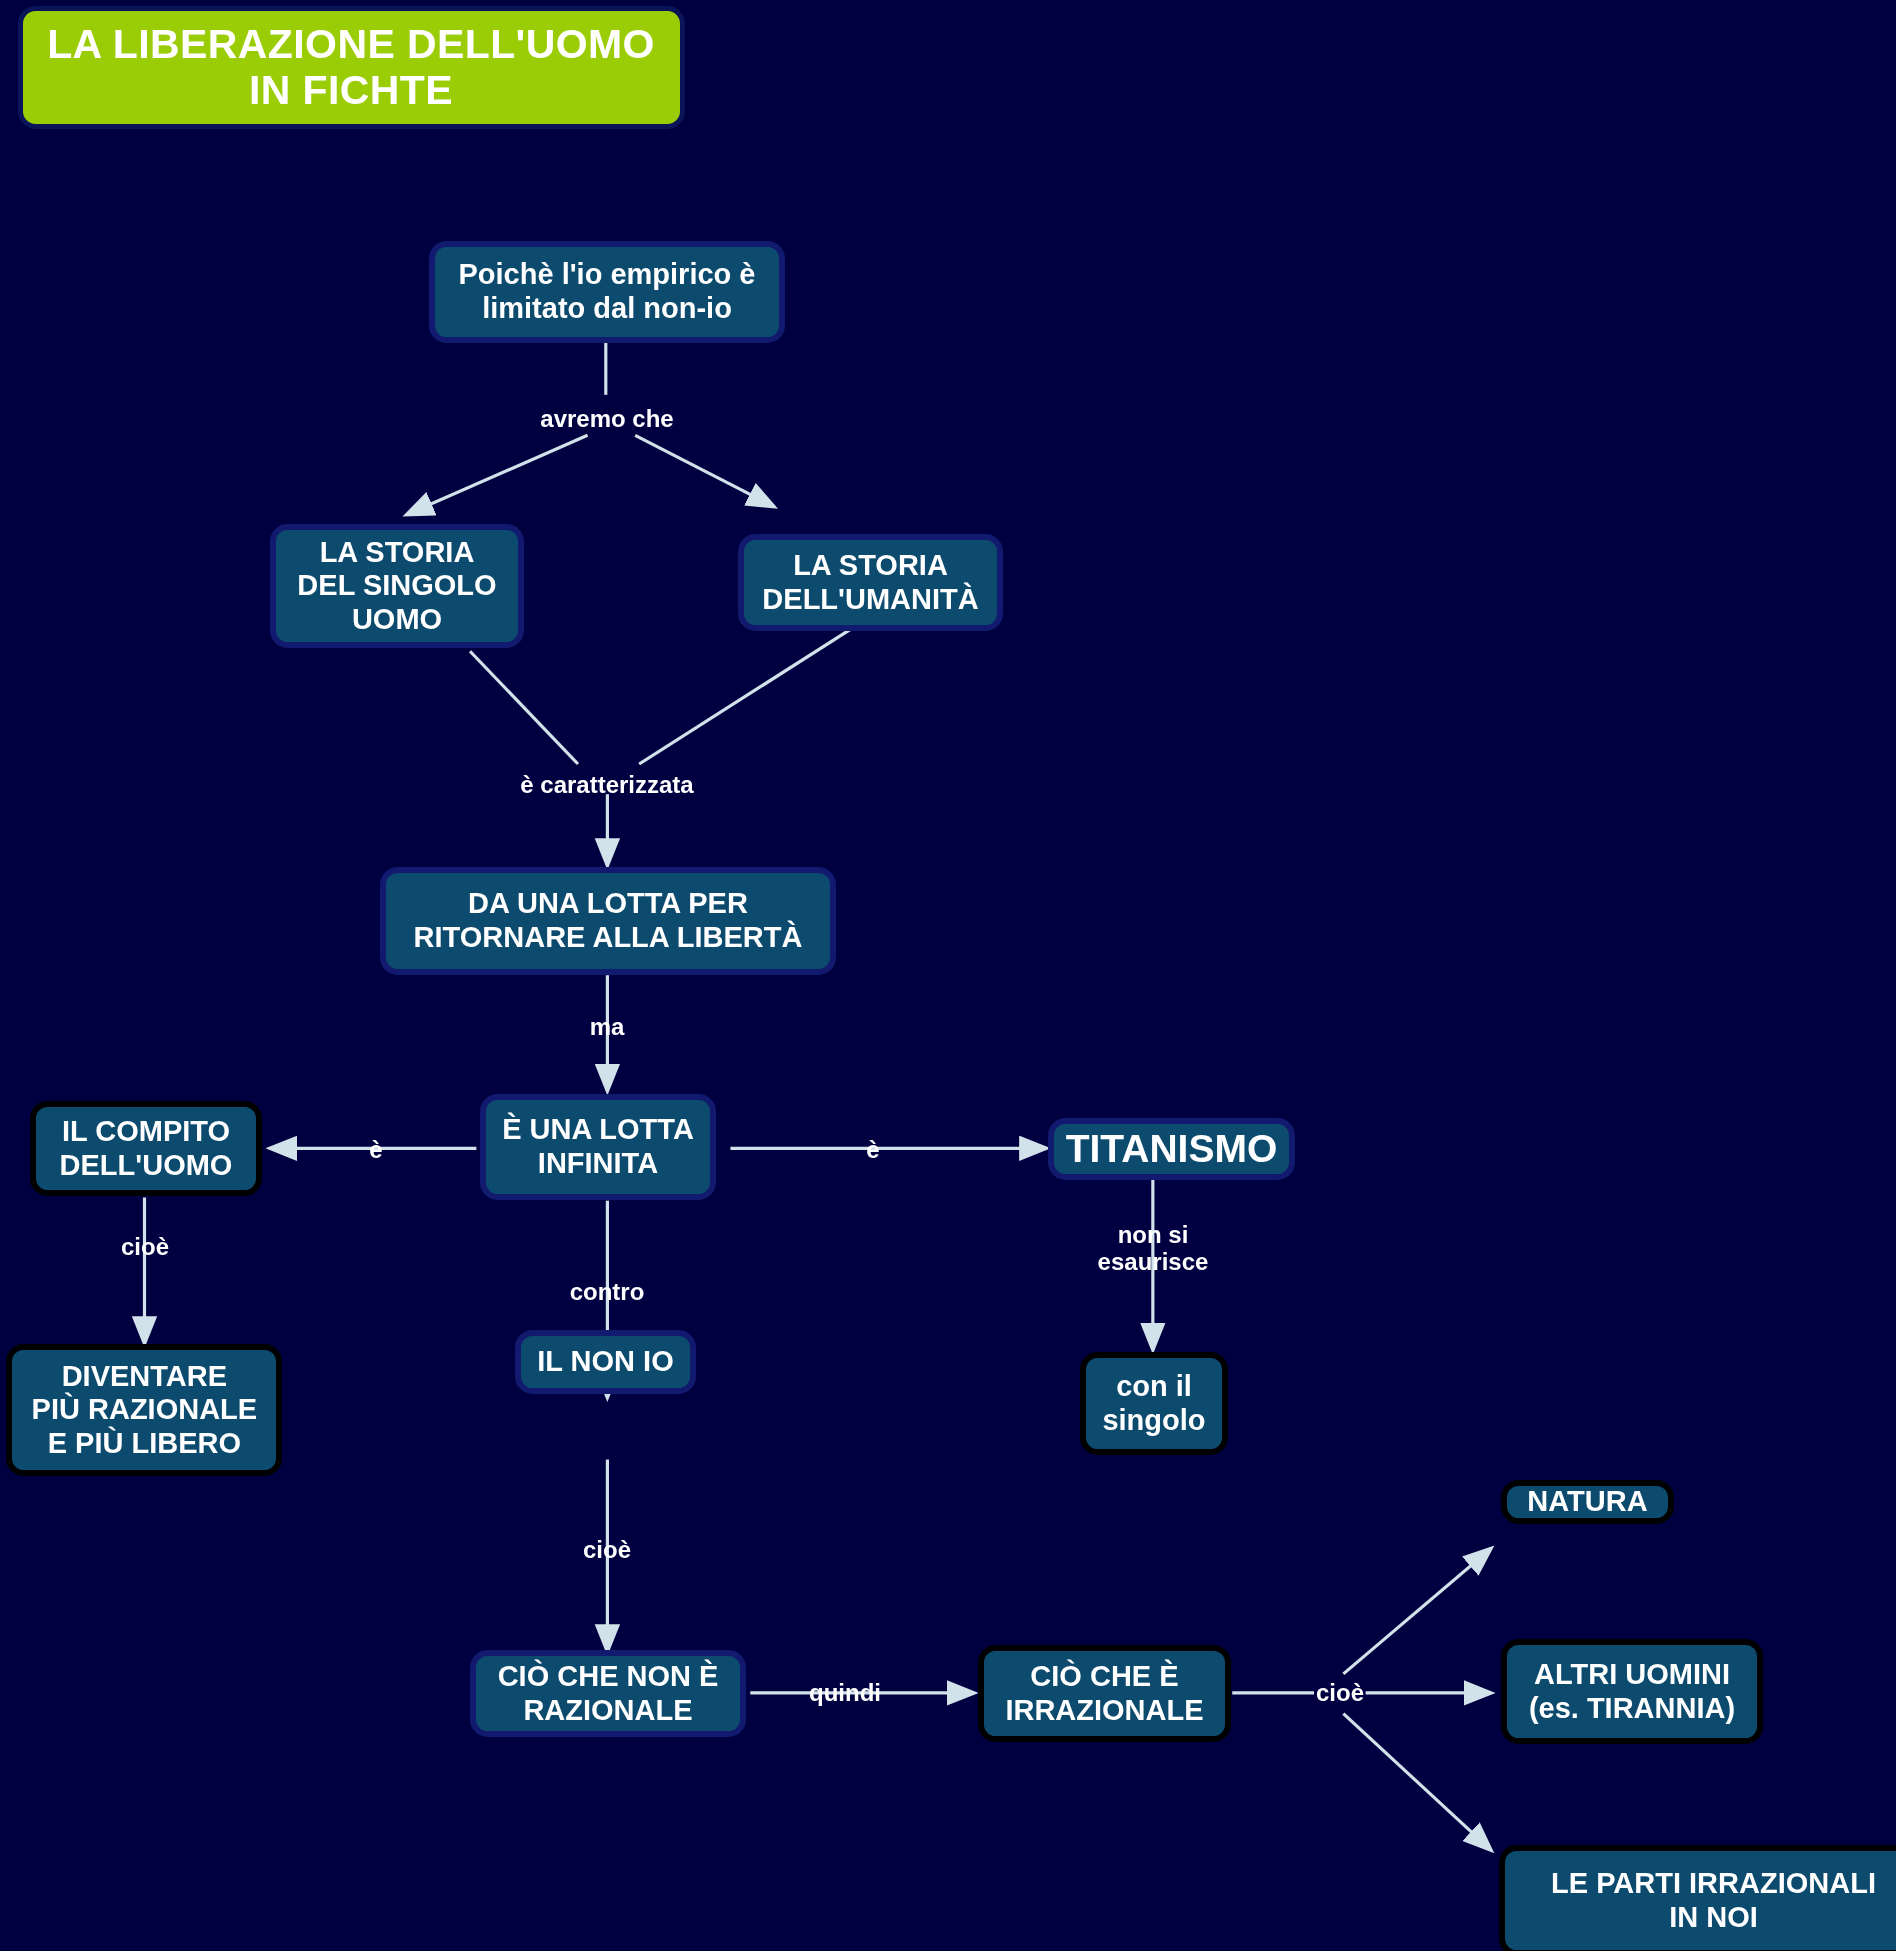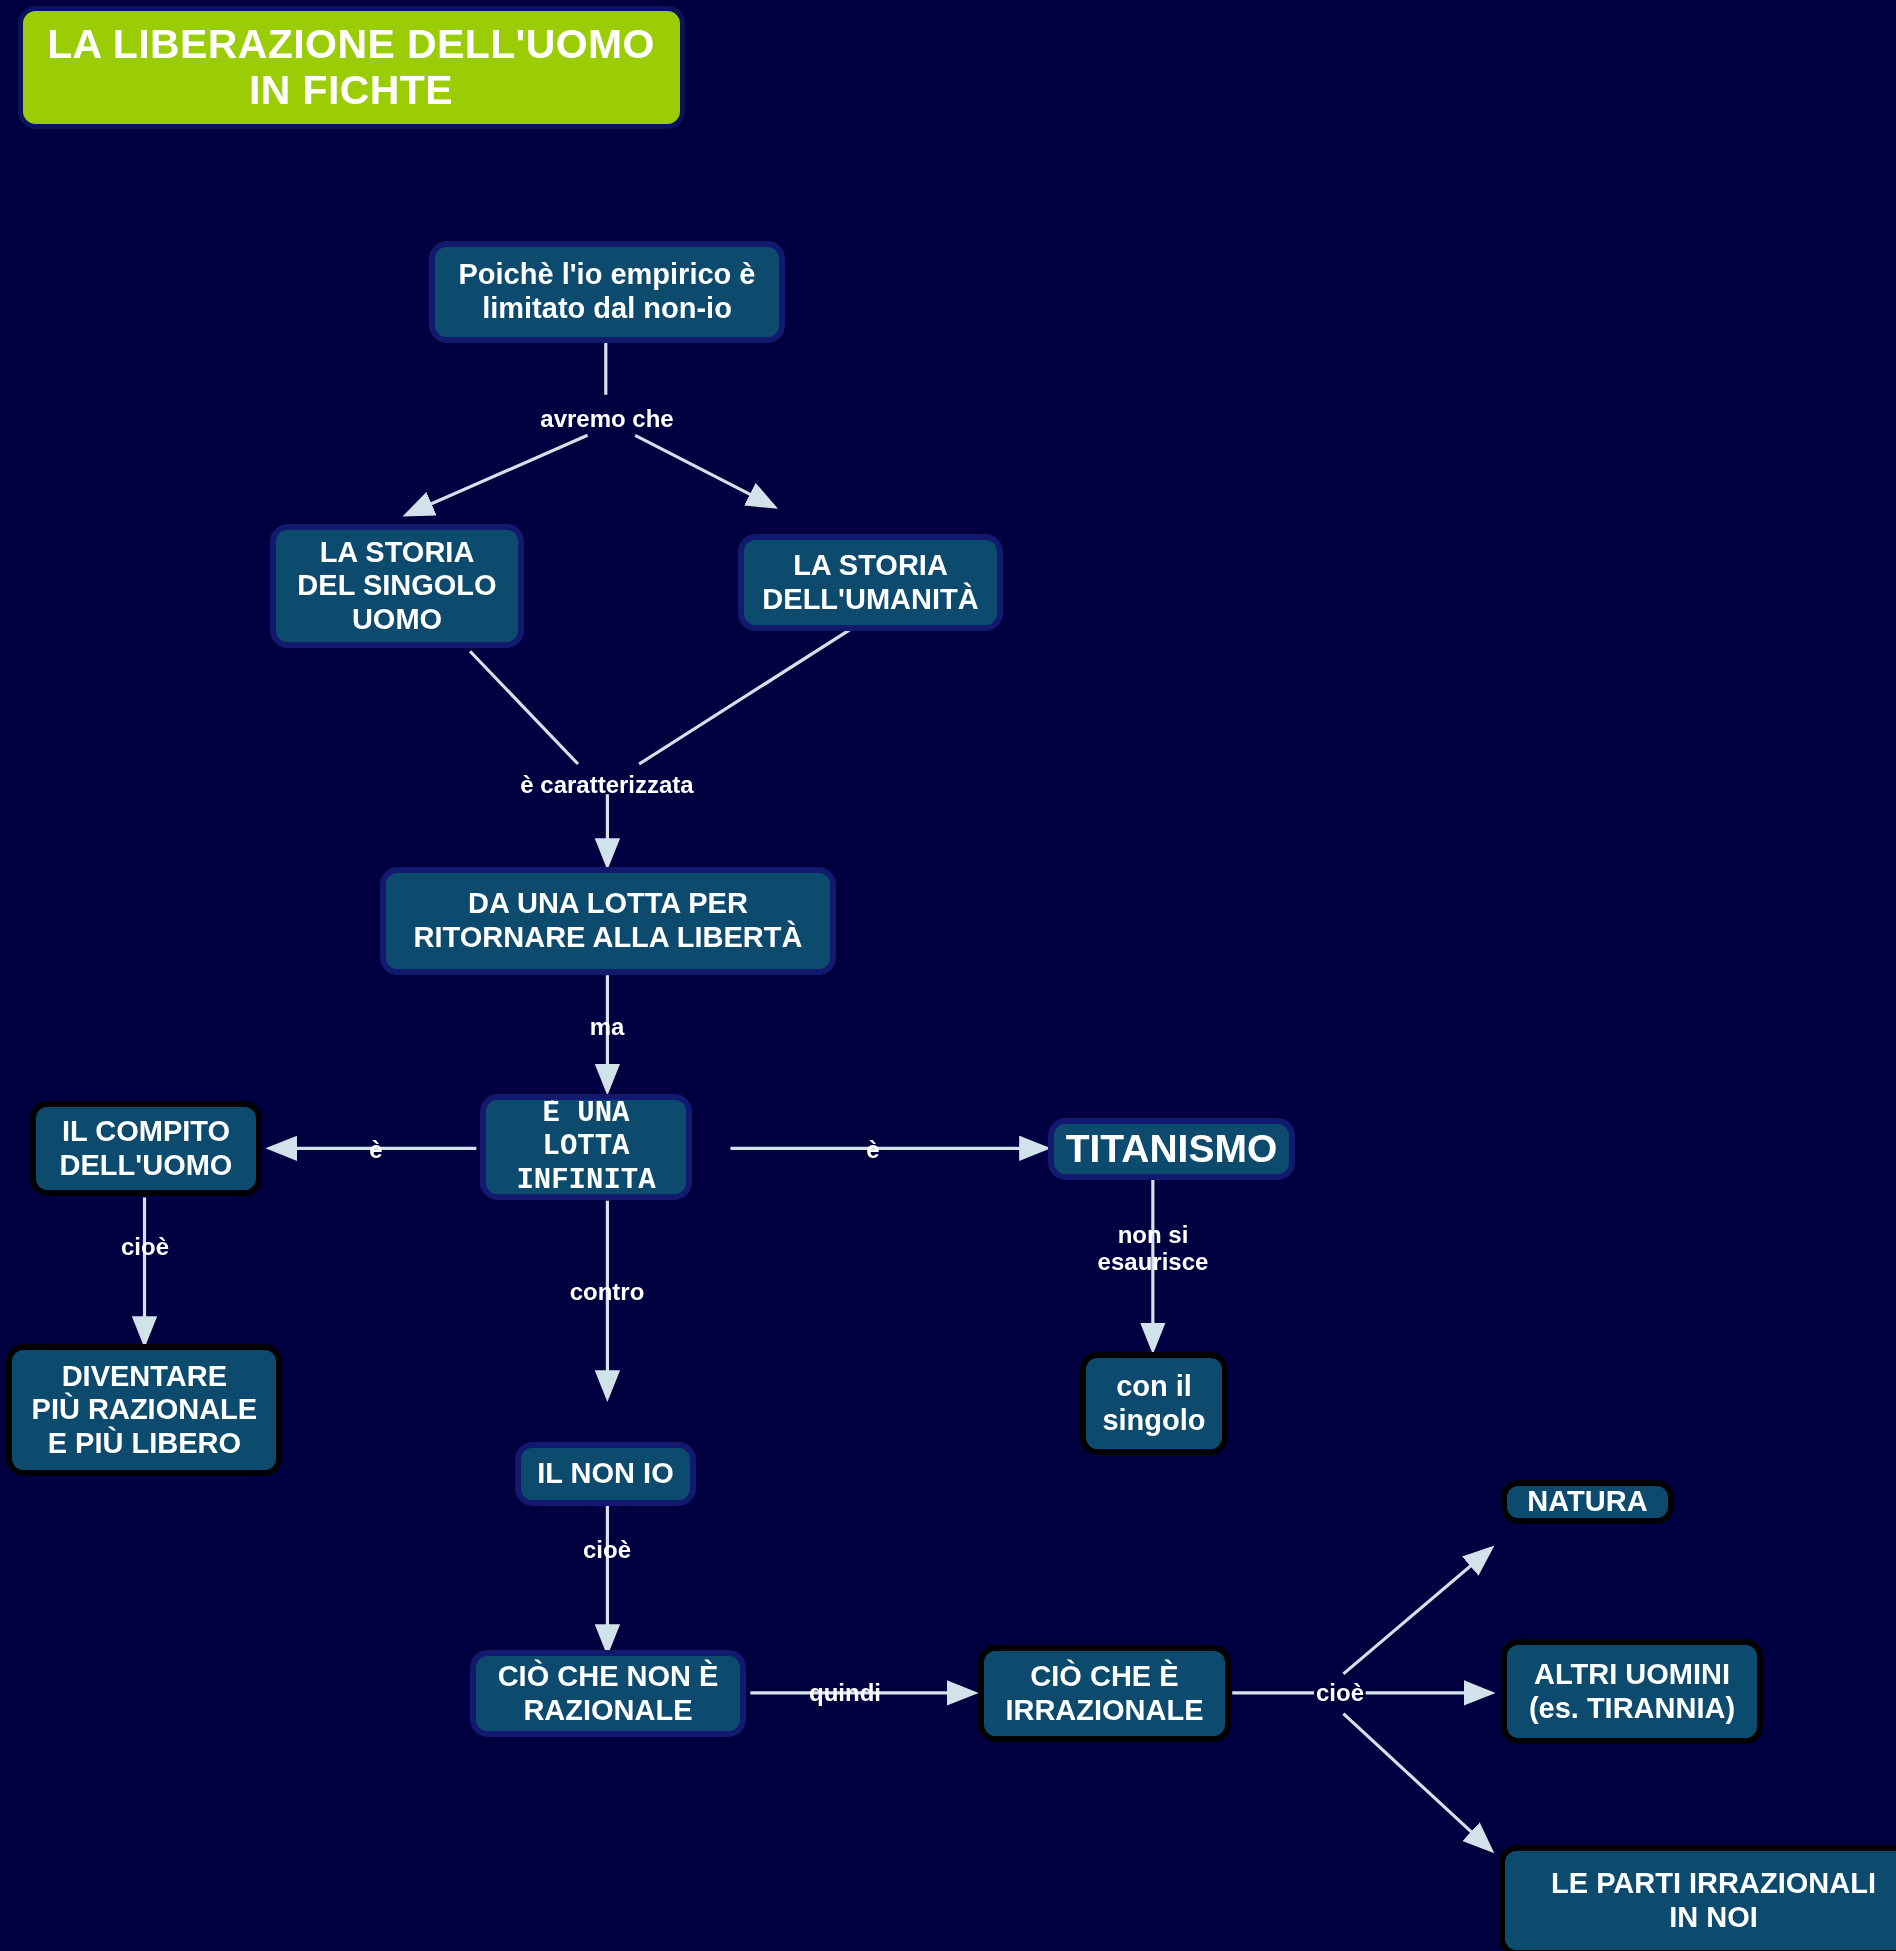--- a/index.html
+++ b/index.html
@@ -138,30 +138,30 @@
 
   <div class="node border-navy" style="left: 738px; top: 534px; width: 265px; height: 97px; font-size: 29px; white-space: pre-line;">LA STORIA
 DELL'UMANITÀ</div>
 
   <div class="node border-navy" style="left: 380px; top: 867px; width: 456px; height: 108px; font-size: 29px; white-space: pre-line;">DA UNA LOTTA PER
 RITORNARE ALLA LIBERTÀ</div>
 
   <div class="node border-black" style="left: 30px; top: 1101px; width: 232px; height: 95px; font-size: 29px; white-space: pre-line;">IL COMPITO
 DELL'UOMO</div>
 
-  <div class="node border-navy" style="left: 480px; top: 1094px; width: 212px; height: 106px; font-size: 29px; white-space: pre-line; font-family: Liberation Mono, monospace;">È UNA LOTTA
+  <div class="node border-navy" style="left: 480px; top: 1094px; width: 236px; height: 106px; font-size: 29px; white-space: pre-line;">È UNA LOTTA
 INFINITA</div>
 
   <div class="node border-navy" style="left: 1048px; top: 1118px; width: 247px; height: 62px; font-size: 39px; white-space: pre-line;">TITANISMO</div>
 
   <div class="node border-black" style="left: 6.4px; top: 1344px; width: 276px; height: 132px; font-size: 29px; white-space: pre-line;">DIVENTARE
 PIÙ RAZIONALE
 E PIÙ LIBERO</div>
 
-  <div class="node border-navy" style="left: 515px; top: 1442px; width: 181px; height: 64px; font-size: 29px; white-space: pre-line;">IL NON IO</div>
+  <div class="node border-navy" style="left: 515px; top: 1330px; width: 181px; height: 64px; font-size: 29px; white-space: pre-line;">IL NON IO</div>
 
   <div class="node border-black" style="left: 1080px; top: 1352px; width: 148px; height: 103px; font-size: 29px; white-space: pre-line;">con il
 singolo</div>
 
   <div class="node border-navy" style="left: 470px; top: 1650px; width: 276px; height: 87px; font-size: 29px; white-space: pre-line;">CIÒ CHE NON È
 RAZIONALE</div>
 
   <div class="node border-black" style="left: 978px; top: 1645px; width: 253px; height: 97px; font-size: 29px; white-space: pre-line;">CIÒ CHE È
 IRRAZIONALE</div>
 

